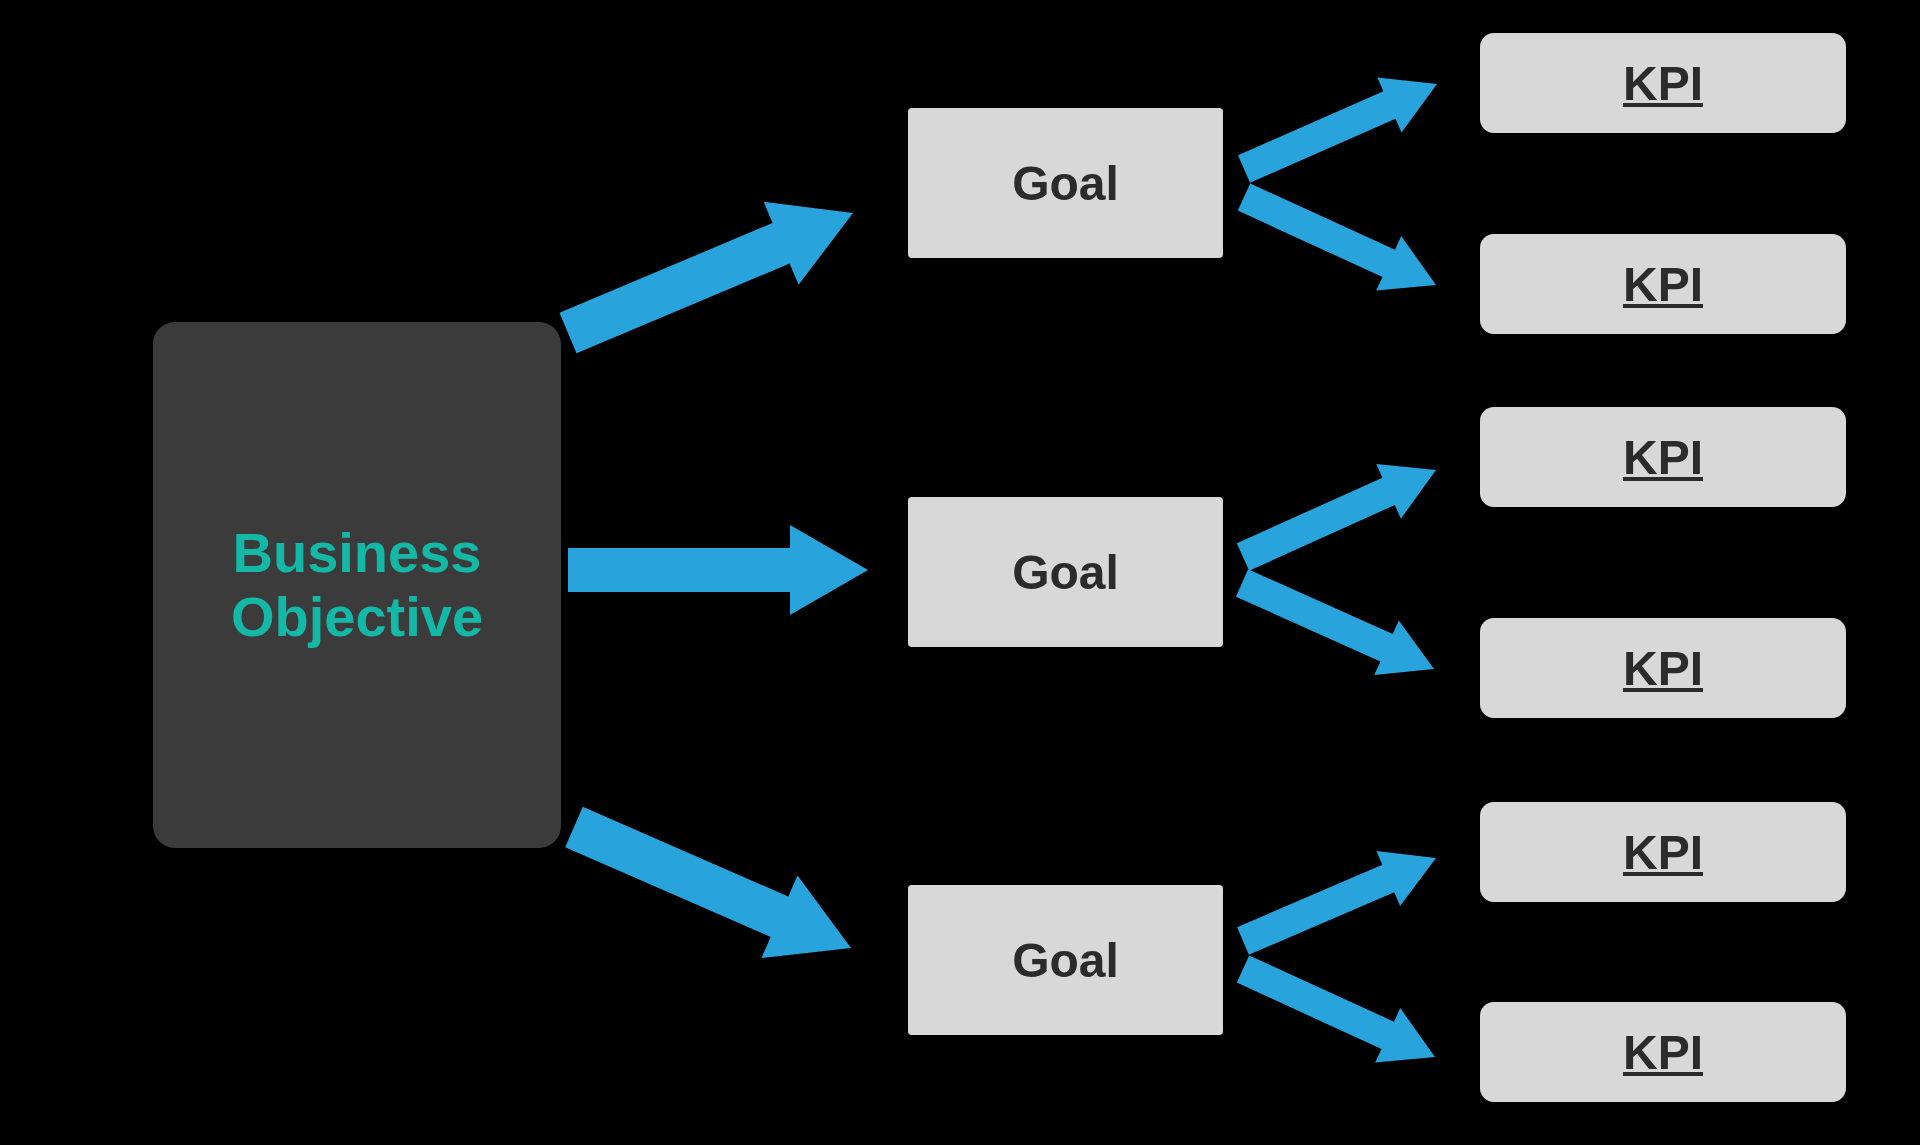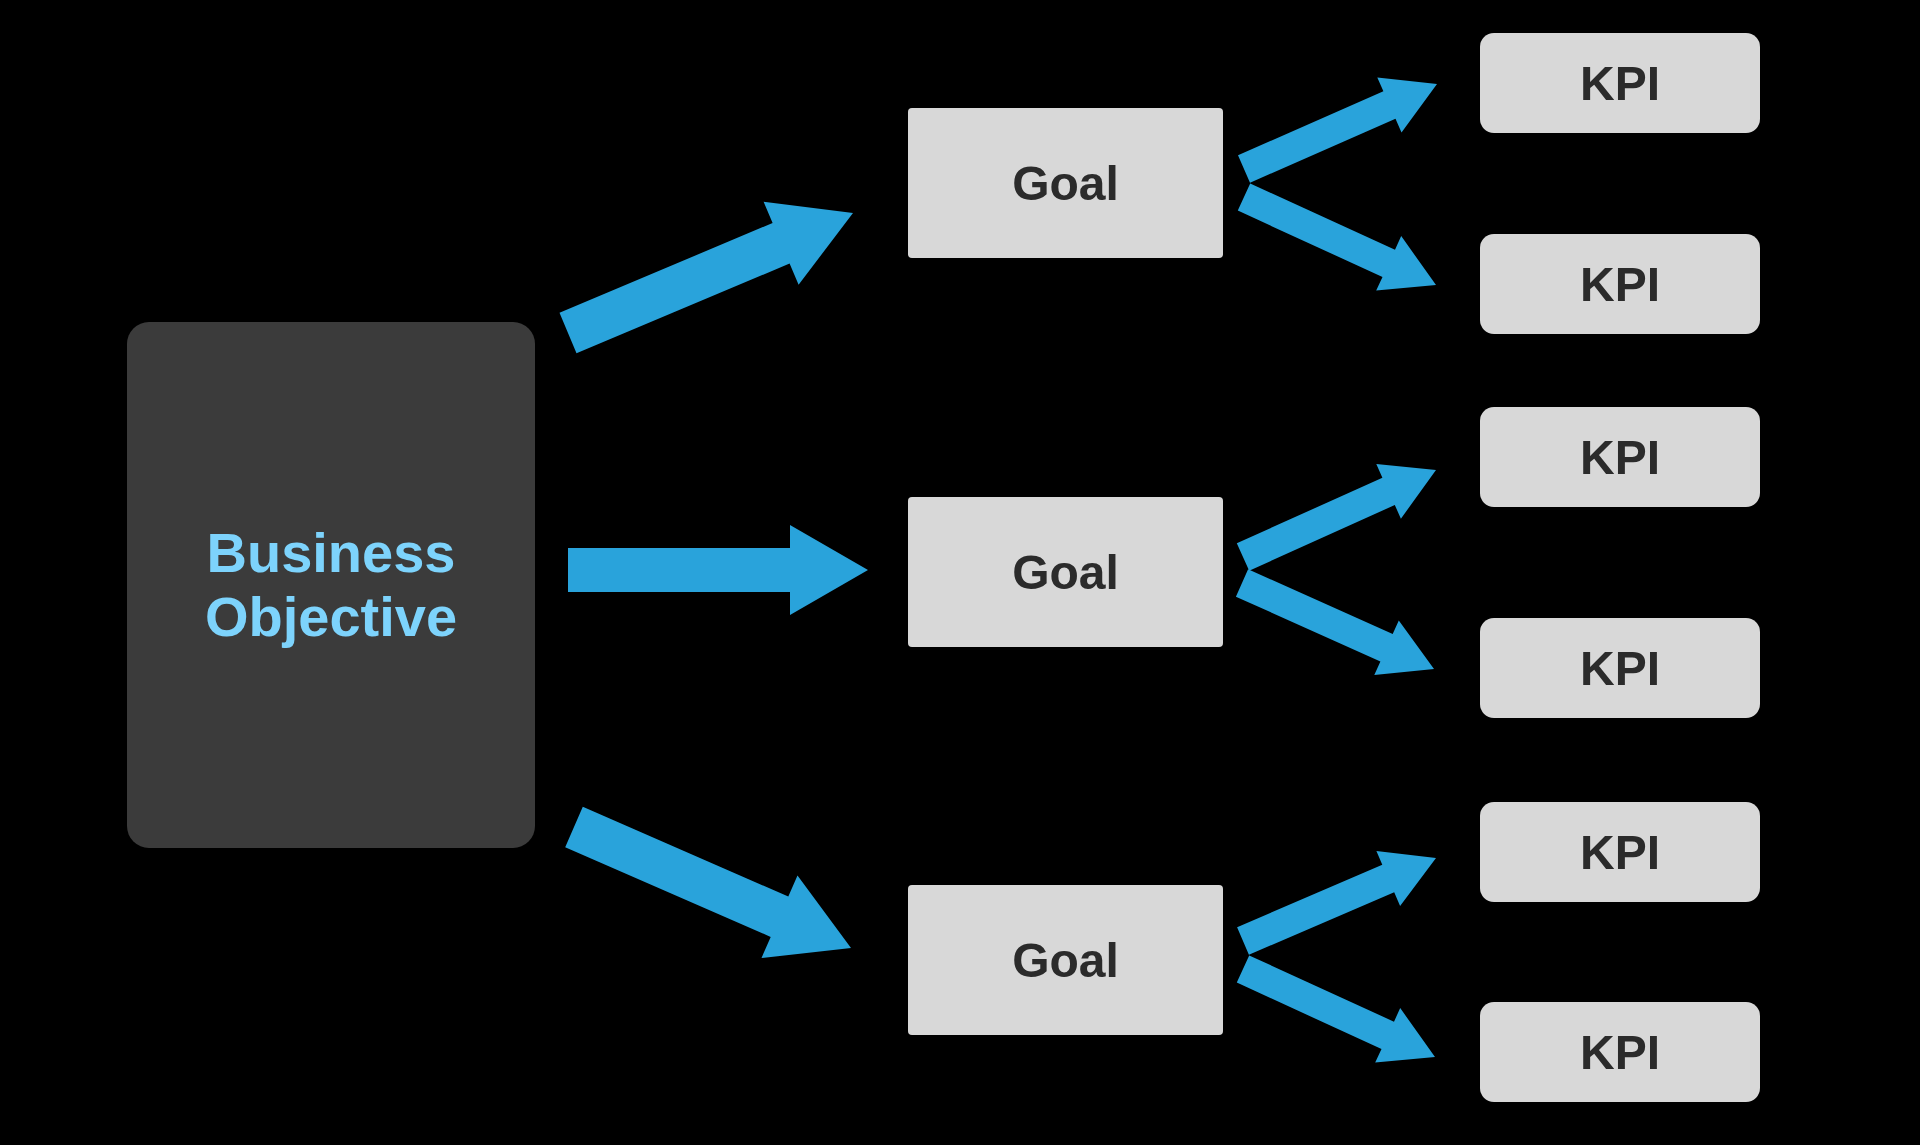--- a/index.html
+++ b/index.html
@@ -51,26 +51,27 @@
     border-radius: 4px;
     background: #D8D8D8;
     color: #2B2B2B;
     font-size: 48px;
   }
   .goal-1 { top: 108px; }
   .goal-2 { top: 497px; }
   .goal-3 { top: 885px; }
   .node-kpi {
     left: 1480px;
-    width: 280px;
+    width: 366px;
     height: 100px;
     border-radius: 14px;
     background: #D8D8D8;
     color: #2B2B2B;
     font-size: 48px;
+    text-decoration: underline;
   }
   .kpi-1 { top: 33px; }
   .kpi-2 { top: 234px; }
   .kpi-3 { top: 407px; }
   .kpi-4 { top: 618px; }
   .kpi-5 { top: 802px; }
   .kpi-6 { top: 1002px; }
 </style>
 </head>
 <body style="background: rgb(0, 0, 0);">
@@ -82,21 +83,21 @@
       <polygon points="568,592 790,592 790,615 868,570 790,525 790,548 568,548" fill="#29A3DB"></polygon>
       <polygon points="565.2,847.2 770.7,936.9 761.5,958 851,948 797.5,875.5 788.3,896.6 582.8,806.8" fill="#29A3DB"></polygon>
       <polygon points="1250,182.7 1395.5,118.7 1401.5,132.4 1437,84 1377.3,77.5 1383.4,91.2 1238,155.3" fill="#29A3DB"></polygon>
       <polygon points="1237.8,210.6 1382.5,277 1376.2,290.6 1436,285 1401.2,236.1 1395,249.7 1250.2,183.4" fill="#29A3DB"></polygon>
       <polygon points="1249.2,570.7 1394.8,505 1400.9,518.7 1436,470 1376.3,464 1382.4,477.7 1236.8,543.3" fill="#29A3DB"></polygon>
       <polygon points="1235.9,596.7 1380.4,661.4 1374.3,675.1 1434,669 1398.8,620.4 1392.7,634.1 1248.1,569.3" fill="#29A3DB"></polygon>
       <polygon points="1248.9,954.8 1394.2,892.3 1400.1,906.1 1436,858 1376.4,851 1382.3,864.8 1237.1,927.2" fill="#29A3DB"></polygon>
       <polygon points="1236.8,982.6 1381.5,1049 1375.2,1062.6 1435,1057 1400.2,1008.1 1394,1021.7 1249.2,955.4" fill="#29A3DB"></polygon>
     </svg>
 
-  <div class="node node-objective" style="background: rgb(59, 59, 59); color: #7dd3fc;">
+  <div class="node node-objective" style="background: rgb(59, 59, 59); color: #14b8a6; margin-left: 26px;">
     <span>Business Objective</span>
   </div>
 
   <div class="node node-goal goal-1" style="background: rgb(216, 216, 216); color: rgb(43, 43, 43);">
     <span>Goal</span>
   </div>
   <div class="node node-goal goal-2" style="background: rgb(216, 216, 216); color: rgb(43, 43, 43);">
     <span>Goal</span>
   </div>
   <div class="node node-goal goal-3" style="background: rgb(216, 216, 216); color: rgb(43, 43, 43);">

